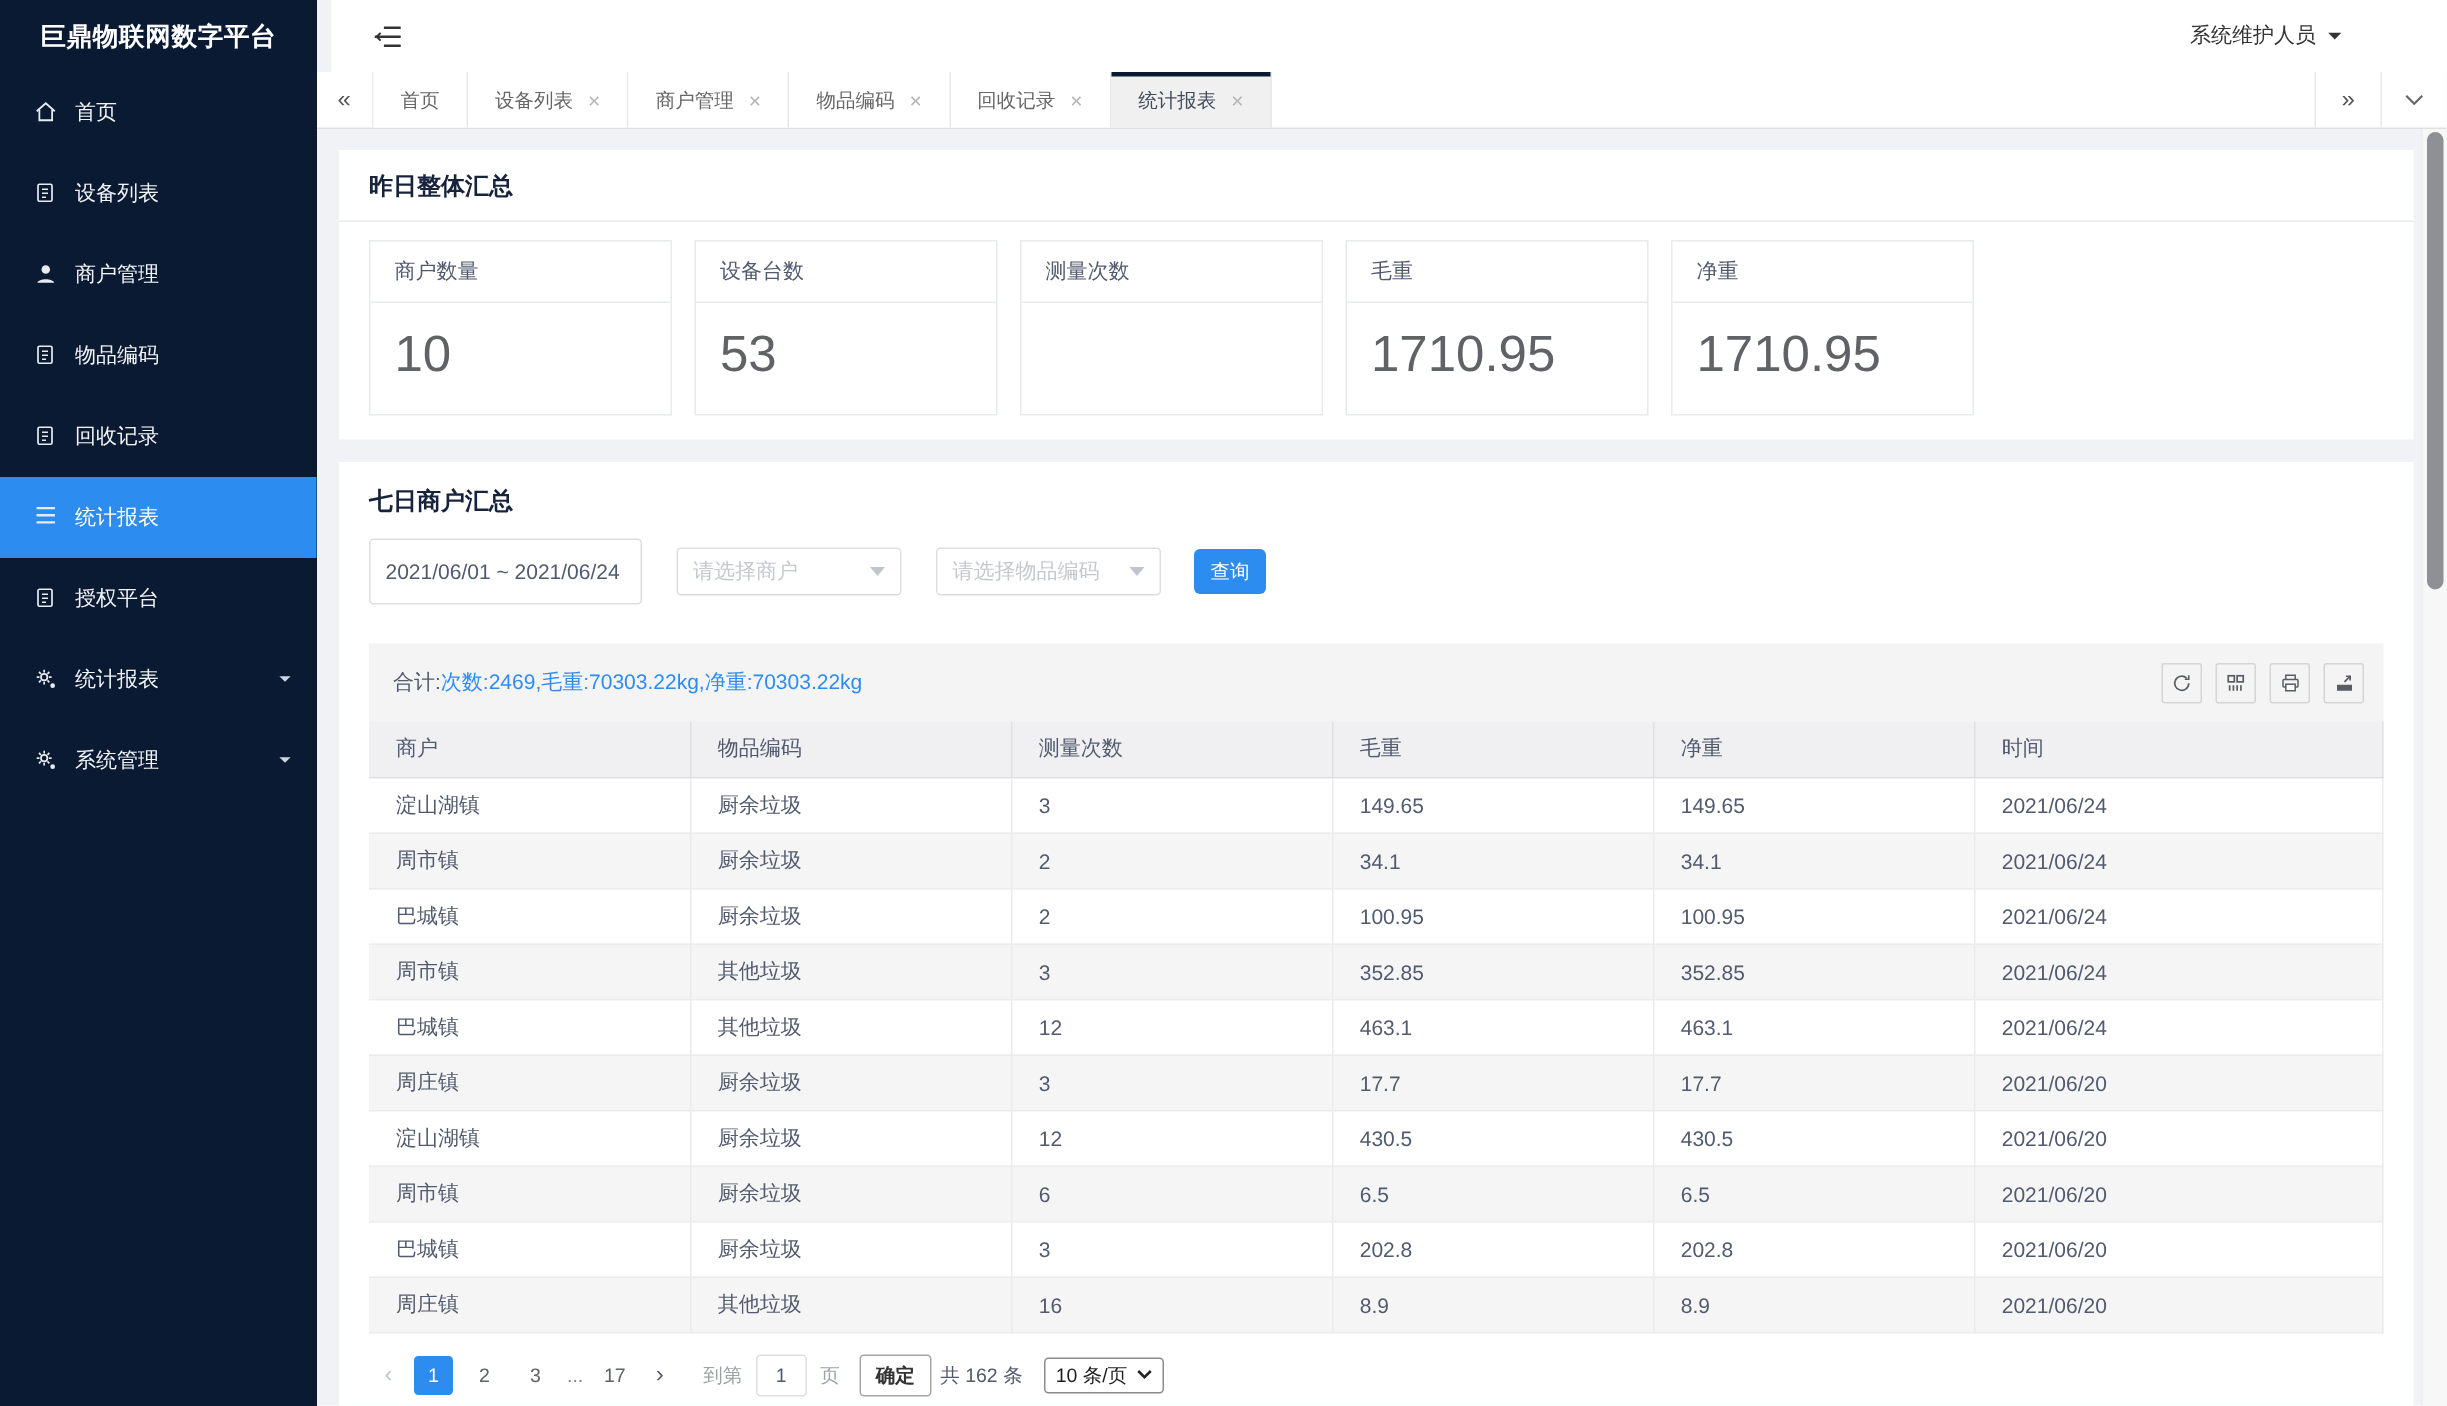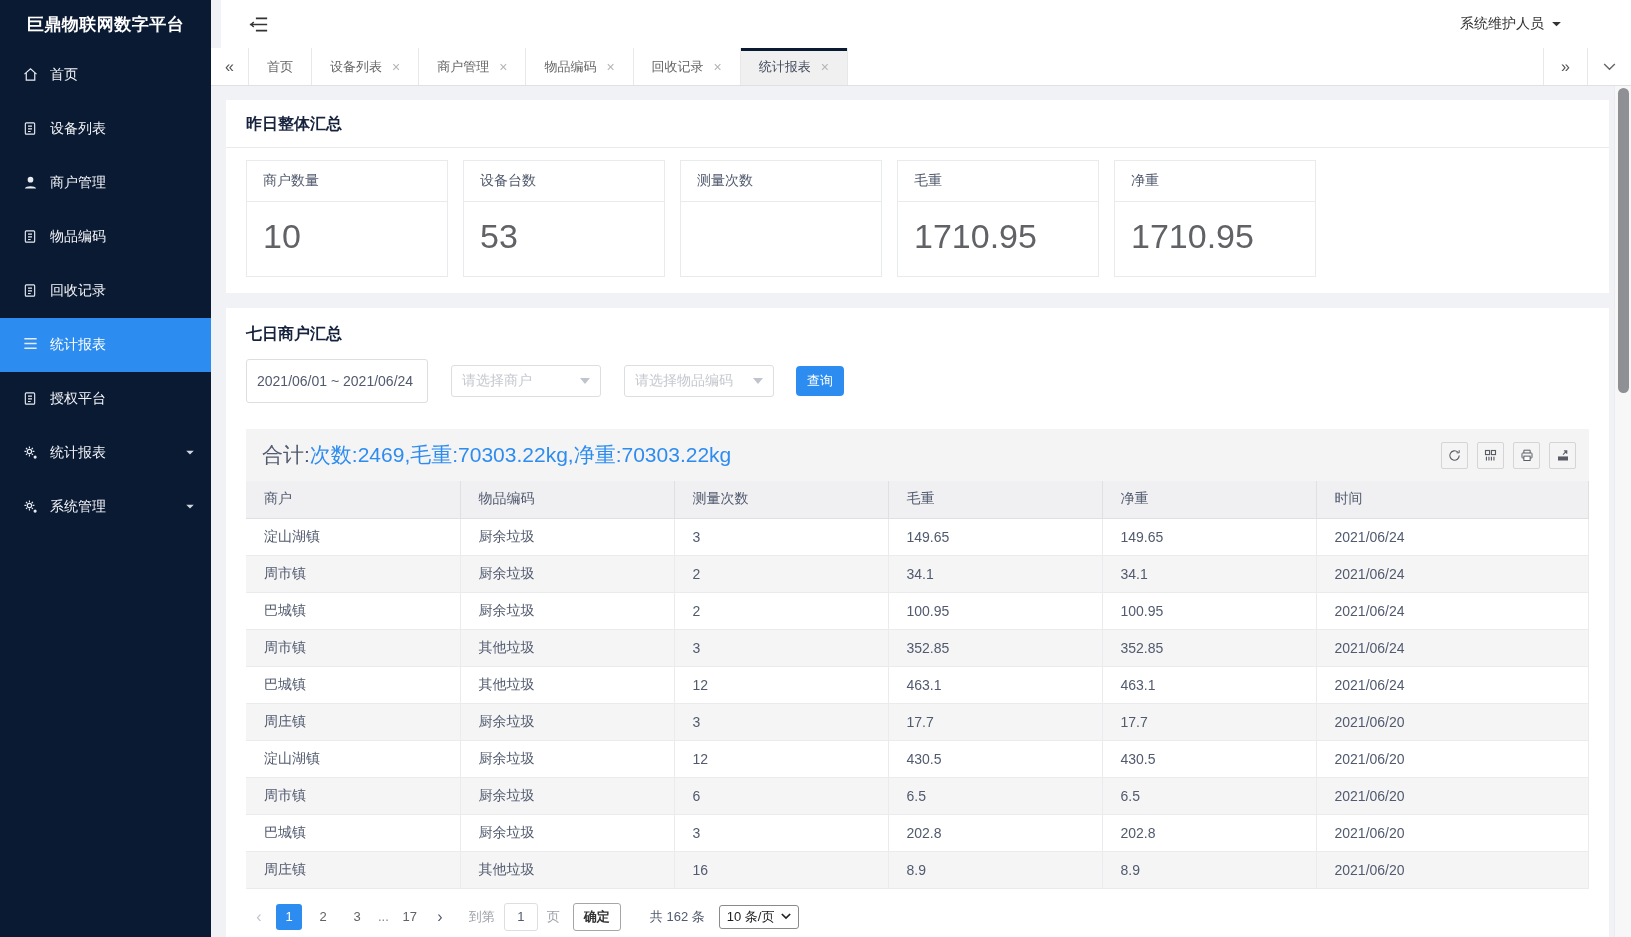--- a/index.html
+++ b/index.html
@@ -64,21 +64,21 @@
          margin-left:23px; display:flex; align-items:center; justify-content:space-between;
          padding:0 10px; color:#c5c8ce; font-size:14px; cursor:pointer; }
   .sel-caret { width:0; height:0; border-left:5px solid transparent; border-right:5px solid transparent;
                border-top:6px solid #c0c4cc; }
   .search-btn { margin-left:22px; width:48px; height:30px; background:#2d8cf0; color:#fff;
                 border:none; border-radius:4px; font-size:13px; cursor:pointer;
                 font-family:"Liberation Sans","DejaVu Sans",sans-serif; }
 
   .toolbar { margin-top:26px; height:52px; background:#f4f4f5; display:flex; align-items:center;
              padding:0 13px 0 16px; }
-  .totals { font-size:21px; color:#515a6e; }
+  .totals { font-size:14px; color:#515a6e; }
   .totals .blue { color:#2d8cf0; }
   .tool-btns { margin-left:auto; display:flex; gap:9px; }
   .tool-btn { width:27px; height:27px; border:1px solid #d5d5d7; border-radius:2px; background:transparent;
               display:flex; align-items:center; justify-content:center; color:#595c63; cursor:pointer; }
 
   table { width:100%; border-collapse:collapse; table-layout:fixed; }
   th { background:#f0f0f2; font-weight:400; text-align:left; height:37px; padding:0 18px;
        color:#515a6e; font-size:14px; border-right:1px solid #e0e0e3; border-bottom:1px solid #e0e0e3; }
   td { height:37px; padding:0 18px; font-size:14px; color:#515a6e;
        border-right:1px solid #ebebed; border-bottom:1px solid #ebebed; background:#fff; }
@@ -94,21 +94,21 @@
   .pg-num.active { background:#2d8cf0; color:#fff; }
   .pg-dots { margin:0 4px; color:#808695; }
   .goto-label { margin-left:16px; color:#9ea2a8; }
   .goto-input { width:34px; height:28px; border:1px solid #dcdee2; border-radius:3px; margin:0 9px;
                 text-align:center; font-size:13px; color:#515a6e;
                 font-family:"Liberation Sans","DejaVu Sans",sans-serif; }
   .page-word { color:#9ea2a8; }
   .confirm-btn { margin-left:13px; height:28px; padding:0 10px; background:#fff; border:1px solid #a6a6a6;
                  border-radius:3px; font-weight:bold; color:#333; font-size:13px; cursor:pointer;
                  font-family:"Liberation Sans","DejaVu Sans",sans-serif; }
-  .total-count { margin-left:29px; color:#515a6e; }
+  .total-count { margin-left:6px; color:#515a6e; }
   .size-select { margin-left:14px; height:24px; border:1px solid #8a8a8a; border-radius:3px; background:#fff;
                  display:flex; align-items:center; gap:7px; padding:0 7px; color:#1d1d1f; font-size:13px;
                  cursor:pointer; }
 
   
   .vscroll { position:fixed; right:0; top:86px; width:17px; height:851px; background:#f7f7f8;
              border-left:1px solid #ececee; z-index:40; }
   .vscroll .thumb { position:absolute; left:3px; top:2px; width:11px; height:305px;
                     background:#8e9094; border-radius:6px; cursor:pointer; }
 </style>

